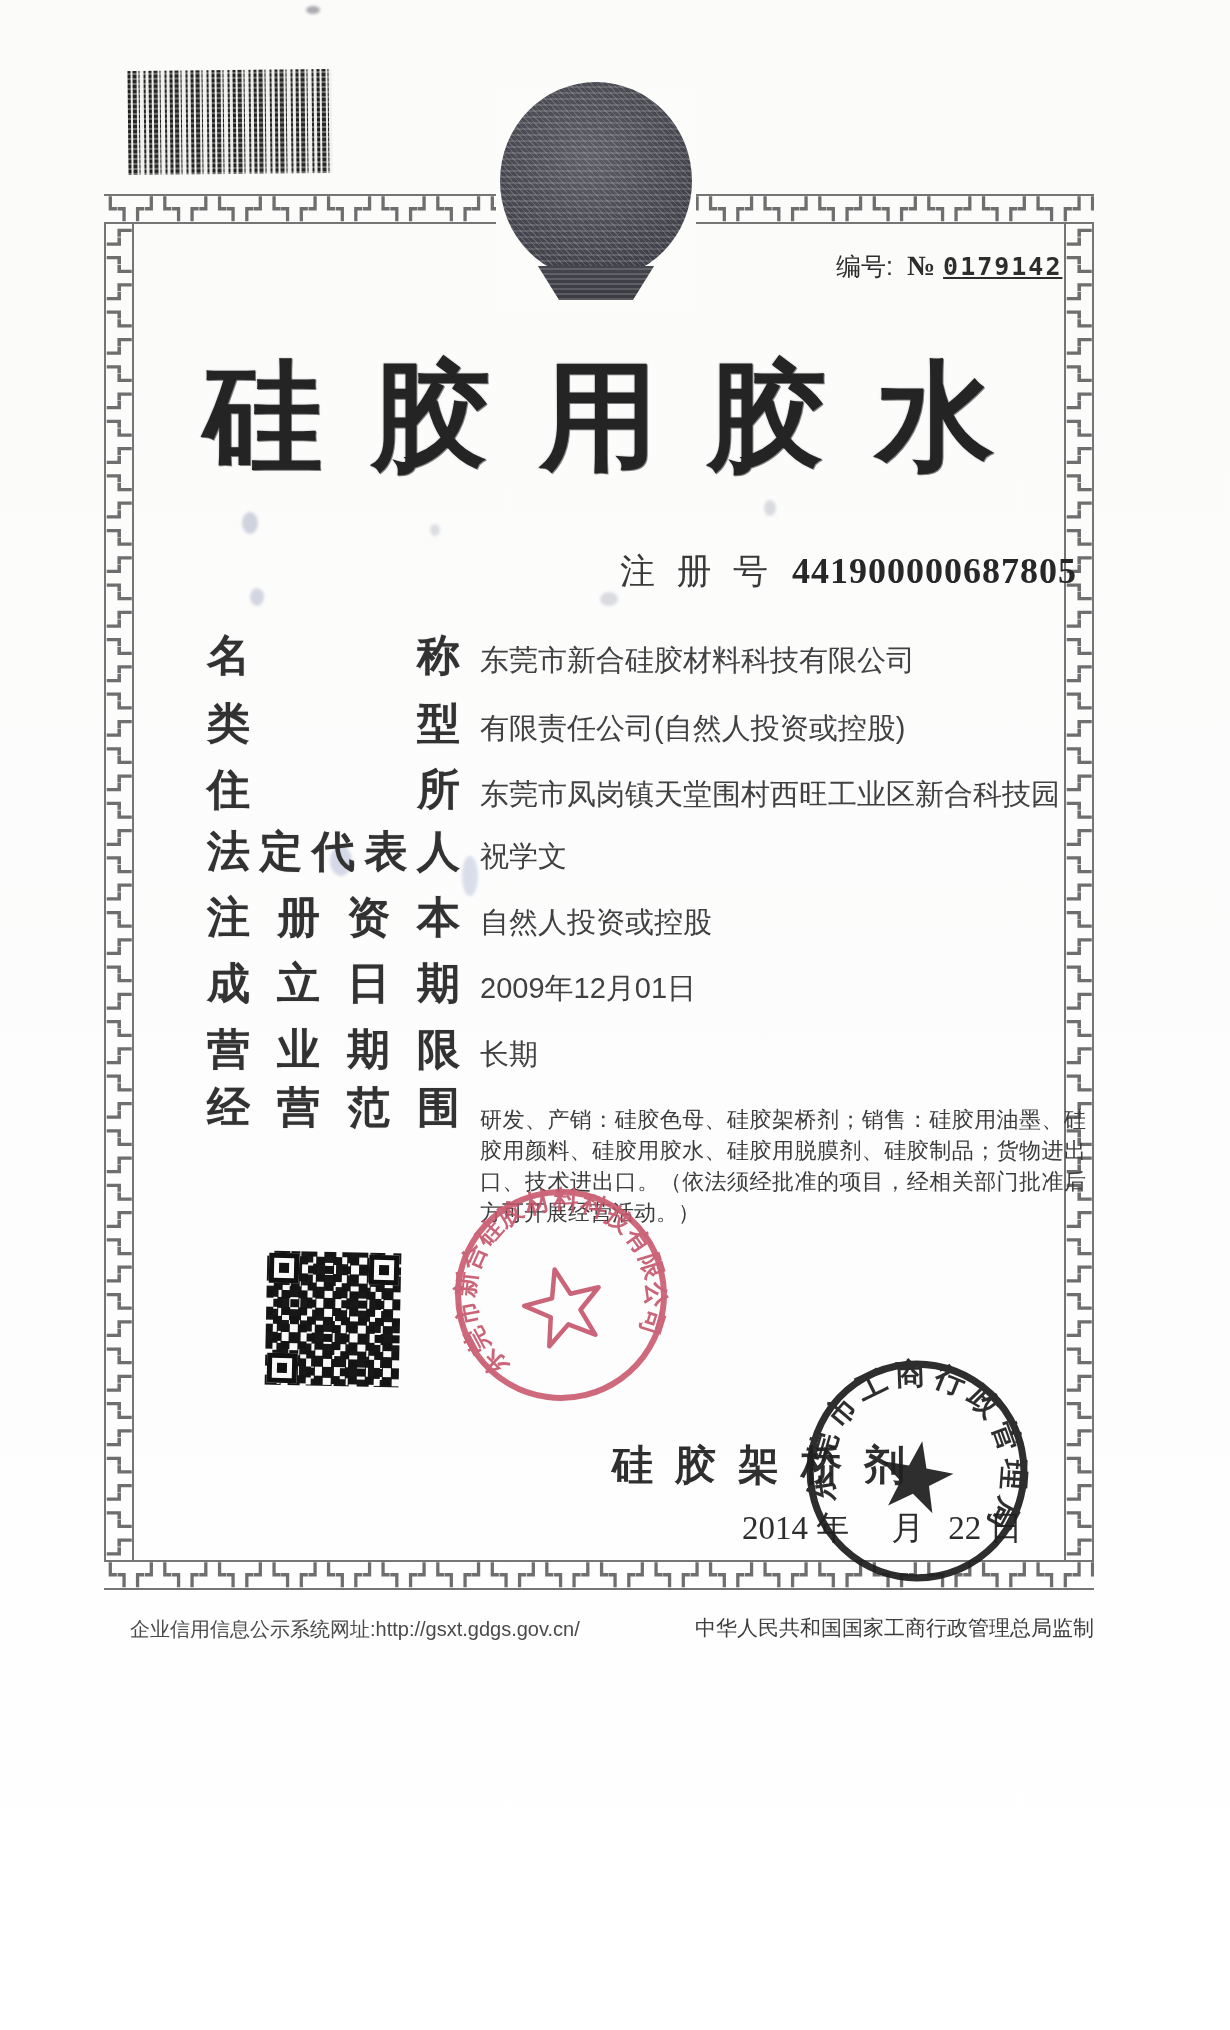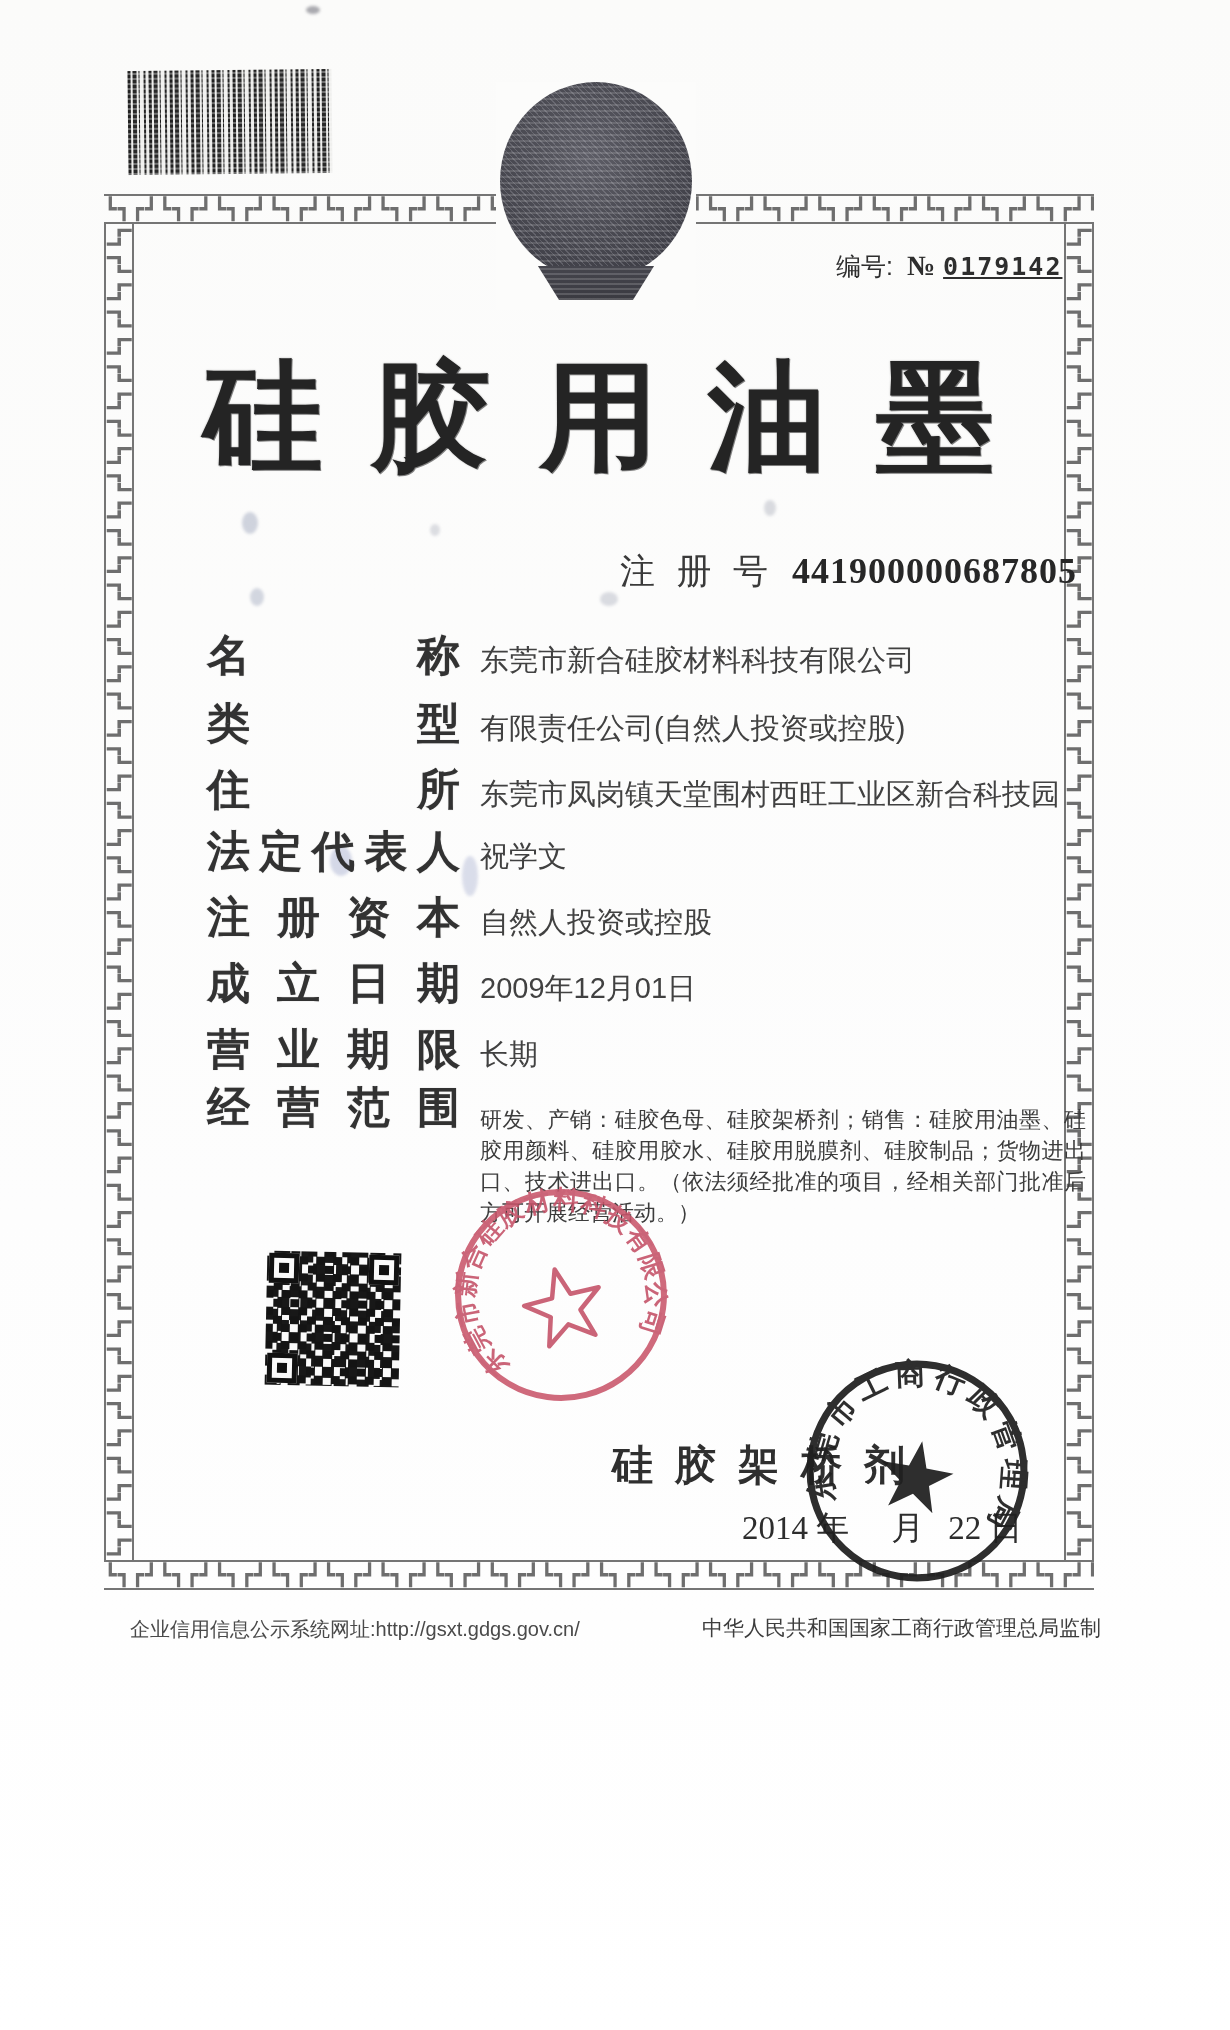--- a/index.html
+++ b/index.html
@@ -100,21 +100,21 @@
   .seal-black { left:796px; top:1350px; transform:rotate(10deg); opacity:.93; z-index:4; }
 
   
   .authority-label { position:absolute; left:612px; top:1438px; font-size:41px; font-weight:600; letter-spacing:22px; color:#2f2f2f; white-space:nowrap; }
   .dateline { position:absolute; left:742px; top:1506px; font-size:33px; color:#2d2d2d; font-family:"Liberation Serif", serif; white-space:nowrap; }
   .dateline .gap1 { display:inline-block; width:42px; }
   .dateline .gap2 { display:inline-block; width:24px; }
 
   
   .footer-left  { position:absolute; left:104px; top:1616px; font-size:20px; color:#4a4a4a;margin-left:26px; }
-  .footer-right { position:absolute; right:129px; top:1614px; font-size:21px; color:#3d3d3d; font-weight:500;font-family:Liberation Mono, monospace; }
+  .footer-right { position:absolute; right:136px; top:1614px; font-size:21px; color:#3d3d3d; font-weight:500;font-family:Liberation Mono, monospace; }
 
   
   .smudge { position:absolute; border-radius:50%; filter:blur(1.5px); }
 </style>
 </head>
 <body>
 
 <div id="page">
 
   <div class="smudge" style="left:306px;top:6px;width:14px;height:8px;background:#5a5a66;opacity:.5"></div>
@@ -135,21 +135,21 @@
 
   <div class="emblem-wrap">
     <div class="emblem-circle"></div>
     <div class="emblem-ribbon"></div>
   </div>
 
   <div class="serial">
     <span>编号:</span><span class="no-sign">№</span><span class="digits">0179142</span>
   </div>
 
-  <div class="title">硅胶用油墨</div>
+  <div class="title">硅胶用胶水</div>
 
   <div class="regline">
     <div class="reg-label jlabel">
         <span>注</span>
         <span>册</span>
         <span>号</span>
       </div>
     <div class="reg-number">441900000687805</div>
   </div>
 

